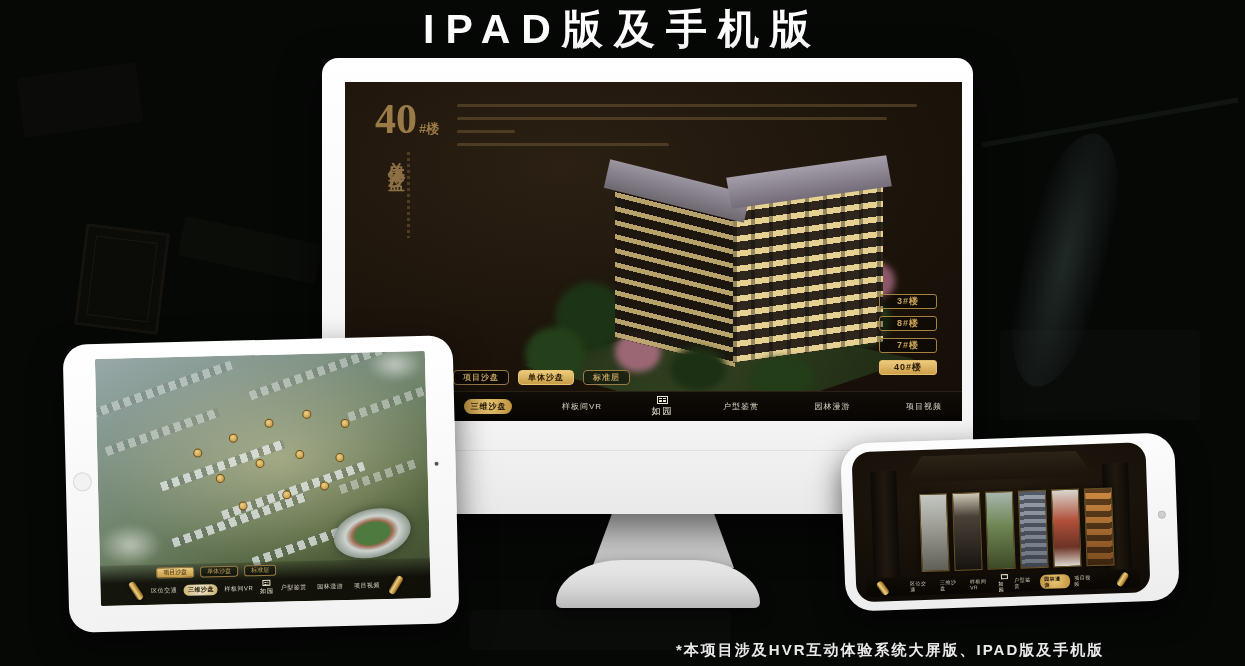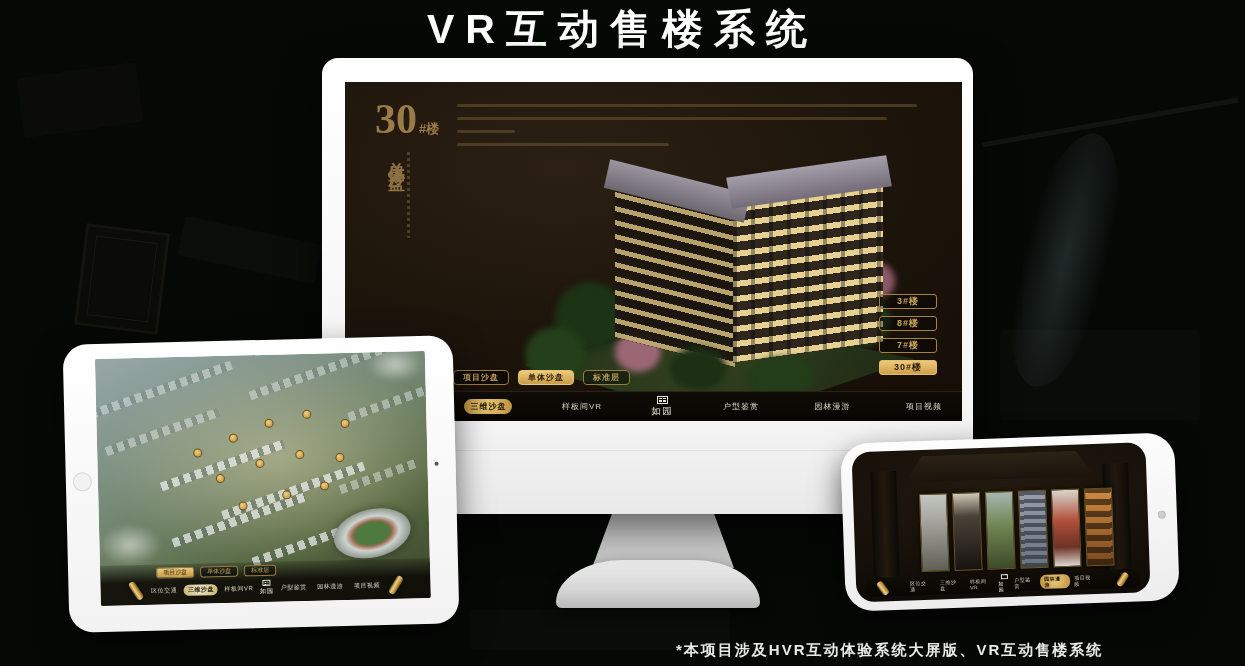--- a/index.html
+++ b/index.html
@@ -217,30 +217,30 @@
   <div class="bg-blob" style="left:180px;top:230px;width:140px;height:40px;background:#27301f;transform:rotate(12deg);"></div>
   <div class="bg-blob" style="left:1000px;top:330px;width:200px;height:90px;background:#232c24;"></div>
   <div class="bg-blob" style="left:470px;top:610px;width:260px;height:40px;background:#222a22;"></div>
   <div class="bg-road" style="left:60px;top:470px;width:340px;height:4px;transform:rotate(24deg);"></div>
   <div class="bg-road" style="left:120px;top:560px;width:300px;height:3px;transform:rotate(-18deg);"></div>
   <div class="bg-road" style="left:980px;top:120px;width:260px;height:5px;transform:rotate(-10deg);"></div>
   <div class="bg-river"></div>
   <div class="bg-plaque"></div>
 </div>
 
-<div class="page-title">VR互动售楼系统</div>
+<div class="page-title">IPAD版及手机版</div>
 
 <div class="monitor-neck"></div>
 <div class="monitor-base"></div>
 <div class="monitor">
   <div class="chin-line"></div>
   <div class="screen">
 
     <div class="headline">
-      <span class="num">30</span><span class="suf">#楼</span>
+      <span class="num">40</span><span class="suf">#楼</span>
     </div>
     <div class="headline-sub">单体沙盘</div>
     <div class="headline-sub-en"></div>
 
     <div class="para">
       <div class="ln" style="width:460px;"></div>
       <div class="ln" style="width:430px;"></div>
       <div class="ln" style="width:58px;"></div>
       <div class="ln" style="width:212px;"></div>
     </div>
@@ -257,21 +257,21 @@
       <div class="roof1"></div>
       <div class="roof2"></div>
       <div class="tree" style="left:175px;top:205px;width:56px;height:44px;background:#1c3014;"></div>
       <div class="tree" style="left:255px;top:215px;width:64px;height:42px;background:#233d18;"></div>
     </div>
 
     <div class="floor-btns">
       <div class="floor-btn">3#楼</div>
       <div class="floor-btn">8#楼</div>
       <div class="floor-btn">7#楼</div>
-      <div class="floor-btn sel">30#楼</div>
+      <div class="floor-btn sel">40#楼</div>
     </div>
 
     <div class="mode-tabs">
       <div class="mode-tab">项目沙盘</div>
       <div class="mode-tab sel">单体沙盘</div>
       <div class="mode-tab">标准层</div>
     </div>
 
     <div class="navbar">
       <div class="nav-item">区位交通</div>
@@ -392,13 +392,13 @@
       <div class="p-nav-item">户型鉴赏</div>
       <div class="p-nav-item sel">园林漫游</div>
       <div class="p-nav-item">项目视频</div>
       <div class="scroll-icon" style="position:relative;width:14px;height:15px;transform:rotate(34deg);right:-16px;">
           <div class="bar"></div>
         </div>
     </div>
   </div>
 </div>
 
-<div class="footnote">*本项目涉及HVR互动体验系统大屏版、VR互动售楼系统</div>
+<div class="footnote">*本项目涉及HVR互动体验系统大屏版、IPAD版及手机版</div>
 
 </body></html>

